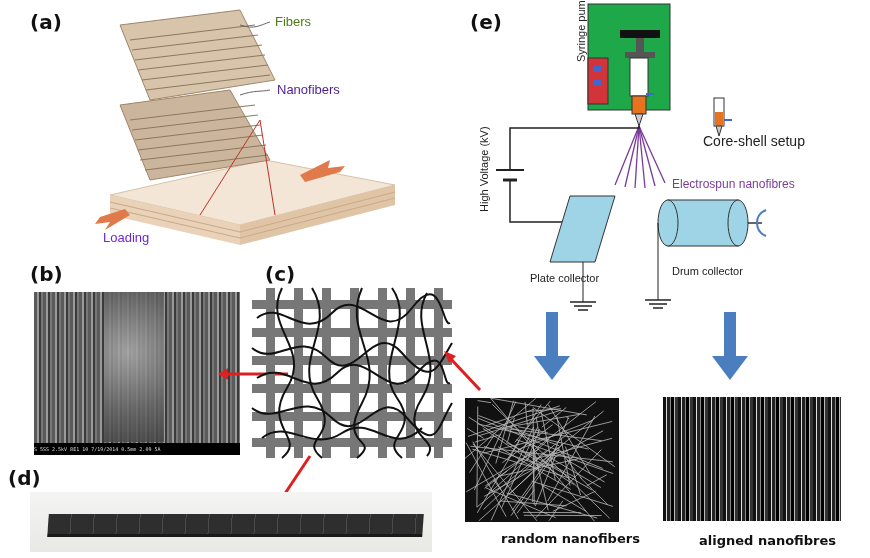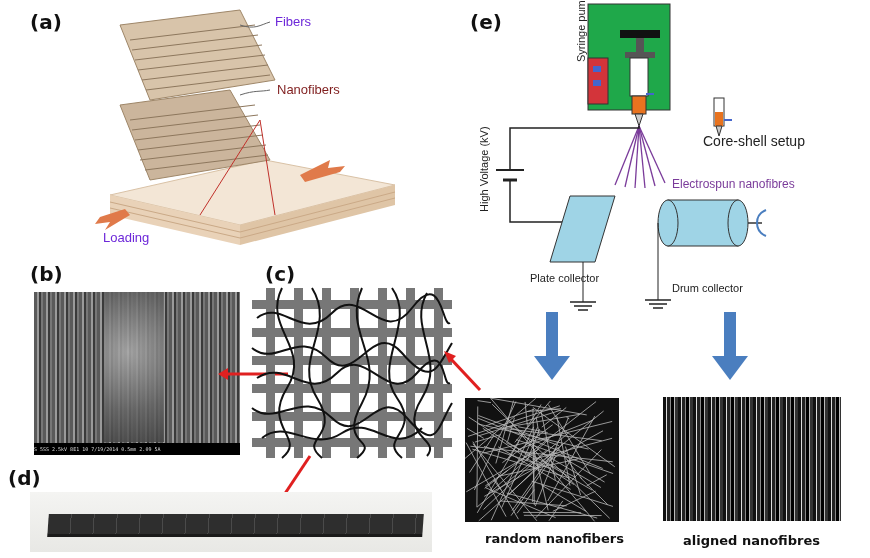--- a/index.html
+++ b/index.html
@@ -1,20 +1,20 @@
 <!DOCTYPE html>
 <html><head>
 <meta charset="utf-8">
 <style>
   html,body{margin:0;padding:0;background:#fff;}
   body{width:870px;height:558px;position:relative;overflow:hidden;font-family:"Liberation Sans",sans-serif;}
   .abs{position:absolute;}
   .panel-label{position:absolute;font-family:"DejaVu Sans",sans-serif;font-weight:bold;font-size:20px;color:#111;}
   .lbl{position:absolute;font-family:"Liberation Sans",sans-serif;color:#222;white-space:nowrap;}
-  .caption{position:absolute;font-family:"DejaVu Sans",sans-serif;font-weight:bold;font-size:13px;color:#111;white-space:nowrap;}
+  .caption{position:absolute;font-family:"DejaVu Sans",sans-serif;font-weight:bold;font-size:13px;color:#111;white-space:nowrap;margin-left:16px;}
   svg{position:absolute;overflow:visible;}
 </style>
 </head>
 <body>
 
 <div class="panel-label" style="left:30px;top:10px;">(a)</div>
 <svg width="330" height="240" style="left:90px;top:10px;">
 
   <polygon points="20,185 175,150 305,175 150,215" fill="#f3e6d6" stroke="#d9c2a6"></polygon>
   <polygon points="20,185 150,215 150,235 20,205" fill="#e9d2b8"></polygon>
@@ -46,22 +46,22 @@
 
   <line x1="170" y1="110" x2="110" y2="205" stroke="#c0302a" stroke-width="1"></line>
   <line x1="170" y1="110" x2="185" y2="205" stroke="#c0302a" stroke-width="1"></line>
 
   <path d="M150,15 C165,20 170,15 180,12" stroke="#666" fill="none"></path>
   <path d="M150,85 C165,80 170,82 180,80" stroke="#666" fill="none"></path>
 
   <polygon points="210,165 240,150 238,158 255,156 250,162 215,172" fill="#e07a4a"></polygon>
   <polygon points="40,205 15,220 20,212 5,214 10,207 35,199" fill="#e07a4a"></polygon>
 </svg>
-<div class="lbl" style="left:275px;top:14px;font-size:13px;color:#6d28d9;">Fibers</div>
-<div class="lbl" style="left:277px;top:82px;font-size:13px;color:#7f1d1d;">Nanofibers</div>
+<div class="lbl" style="left:275px;top:14px;font-size:13px;color:#4d7c0f;">Fibers</div>
+<div class="lbl" style="left:277px;top:82px;font-size:13px;color:#4c1d95;">Nanofibers</div>
 <div class="lbl" style="left:103px;top:230px;font-size:13px;color:#6d28d9;">Loading</div>
 
 <div class="panel-label" style="left:30px;top:262px;">(b)</div>
 <div class="abs" style="left:34px;top:292px;width:206px;height:163px;background:repeating-linear-gradient(90deg,#5a5a5a 0 3px,#9a9a9a 3px 5px,#3a3a3a 5px 7px,#777 7px 9px);">
   <div class="abs" style="left:70px;top:0;width:60px;height:150px;background:radial-gradient(circle at 40% 40%,#aaa,#666 60%,#444);opacity:.85;"></div>
   <div class="abs" style="left:0;bottom:0;width:206px;height:12px;background:#000;color:#ddd;font-size:5px;line-height:12px;font-family:'DejaVu Sans Mono',monospace;overflow:hidden;white-space:nowrap;">S 5SS   2.5kV 8E1   10   7/19/2014   0.5mm   2.09 5A</div>
 </div>
 <svg width="80" height="20" style="left:218px;top:364px;">
   <line x1="6" y1="10" x2="70" y2="10" stroke="#e02020" stroke-width="3"></line>
   <polygon points="0,10 10,4 10,16" fill="#e02020"></polygon>
@@ -159,21 +159,21 @@
   <rect x="244" y="98" width="10" height="28" fill="#fff" stroke="#333"></rect>
   <rect x="245" y="112" width="8" height="14" fill="#e8731f"></rect>
   <line x1="254" y1="120" x2="262" y2="120" stroke="#4466cc" stroke-width="2"></line>
   <polygon points="246,126 252,126 249,136" fill="#ccc" stroke="#333"></polygon>
 </svg>
 <div class="lbl" style="left:575px;top:62px;font-size:11px;transform:rotate(-90deg);transform-origin:0 0;">Syringe pump</div>
 <div class="lbl" style="left:478px;top:212px;font-size:11px;transform:rotate(-90deg);transform-origin:0 0;">High Voltage (kV)</div>
 <div class="lbl" style="left:703px;top:133px;font-size:14px;">Core-shell setup</div>
 <div class="lbl" style="left:672px;top:177px;font-size:12px;color:#7a3b9a;">Electrospun nanofibres</div>
 <div class="lbl" style="left:530px;top:272px;font-size:11px;">Plate collector</div>
-<div class="lbl" style="left:672px;top:282px;font-size:11px;">Drum collector</div>
+<div class="lbl" style="left:672px;top:265px;font-size:11px;">Drum collector</div>
 
 <svg width="40" height="70" style="left:532px;top:312px;">
   <rect x="14" y="0" width="12" height="45" fill="#4a7ebf"></rect>
   <polygon points="2,44 38,44 20,68" fill="#4a7ebf"></polygon>
 </svg>
 <svg width="40" height="70" style="left:710px;top:312px;">
   <rect x="14" y="0" width="12" height="45" fill="#4a7ebf"></rect>
   <polygon points="2,44 38,44 20,68" fill="#4a7ebf"></polygon>
 </svg>
 

